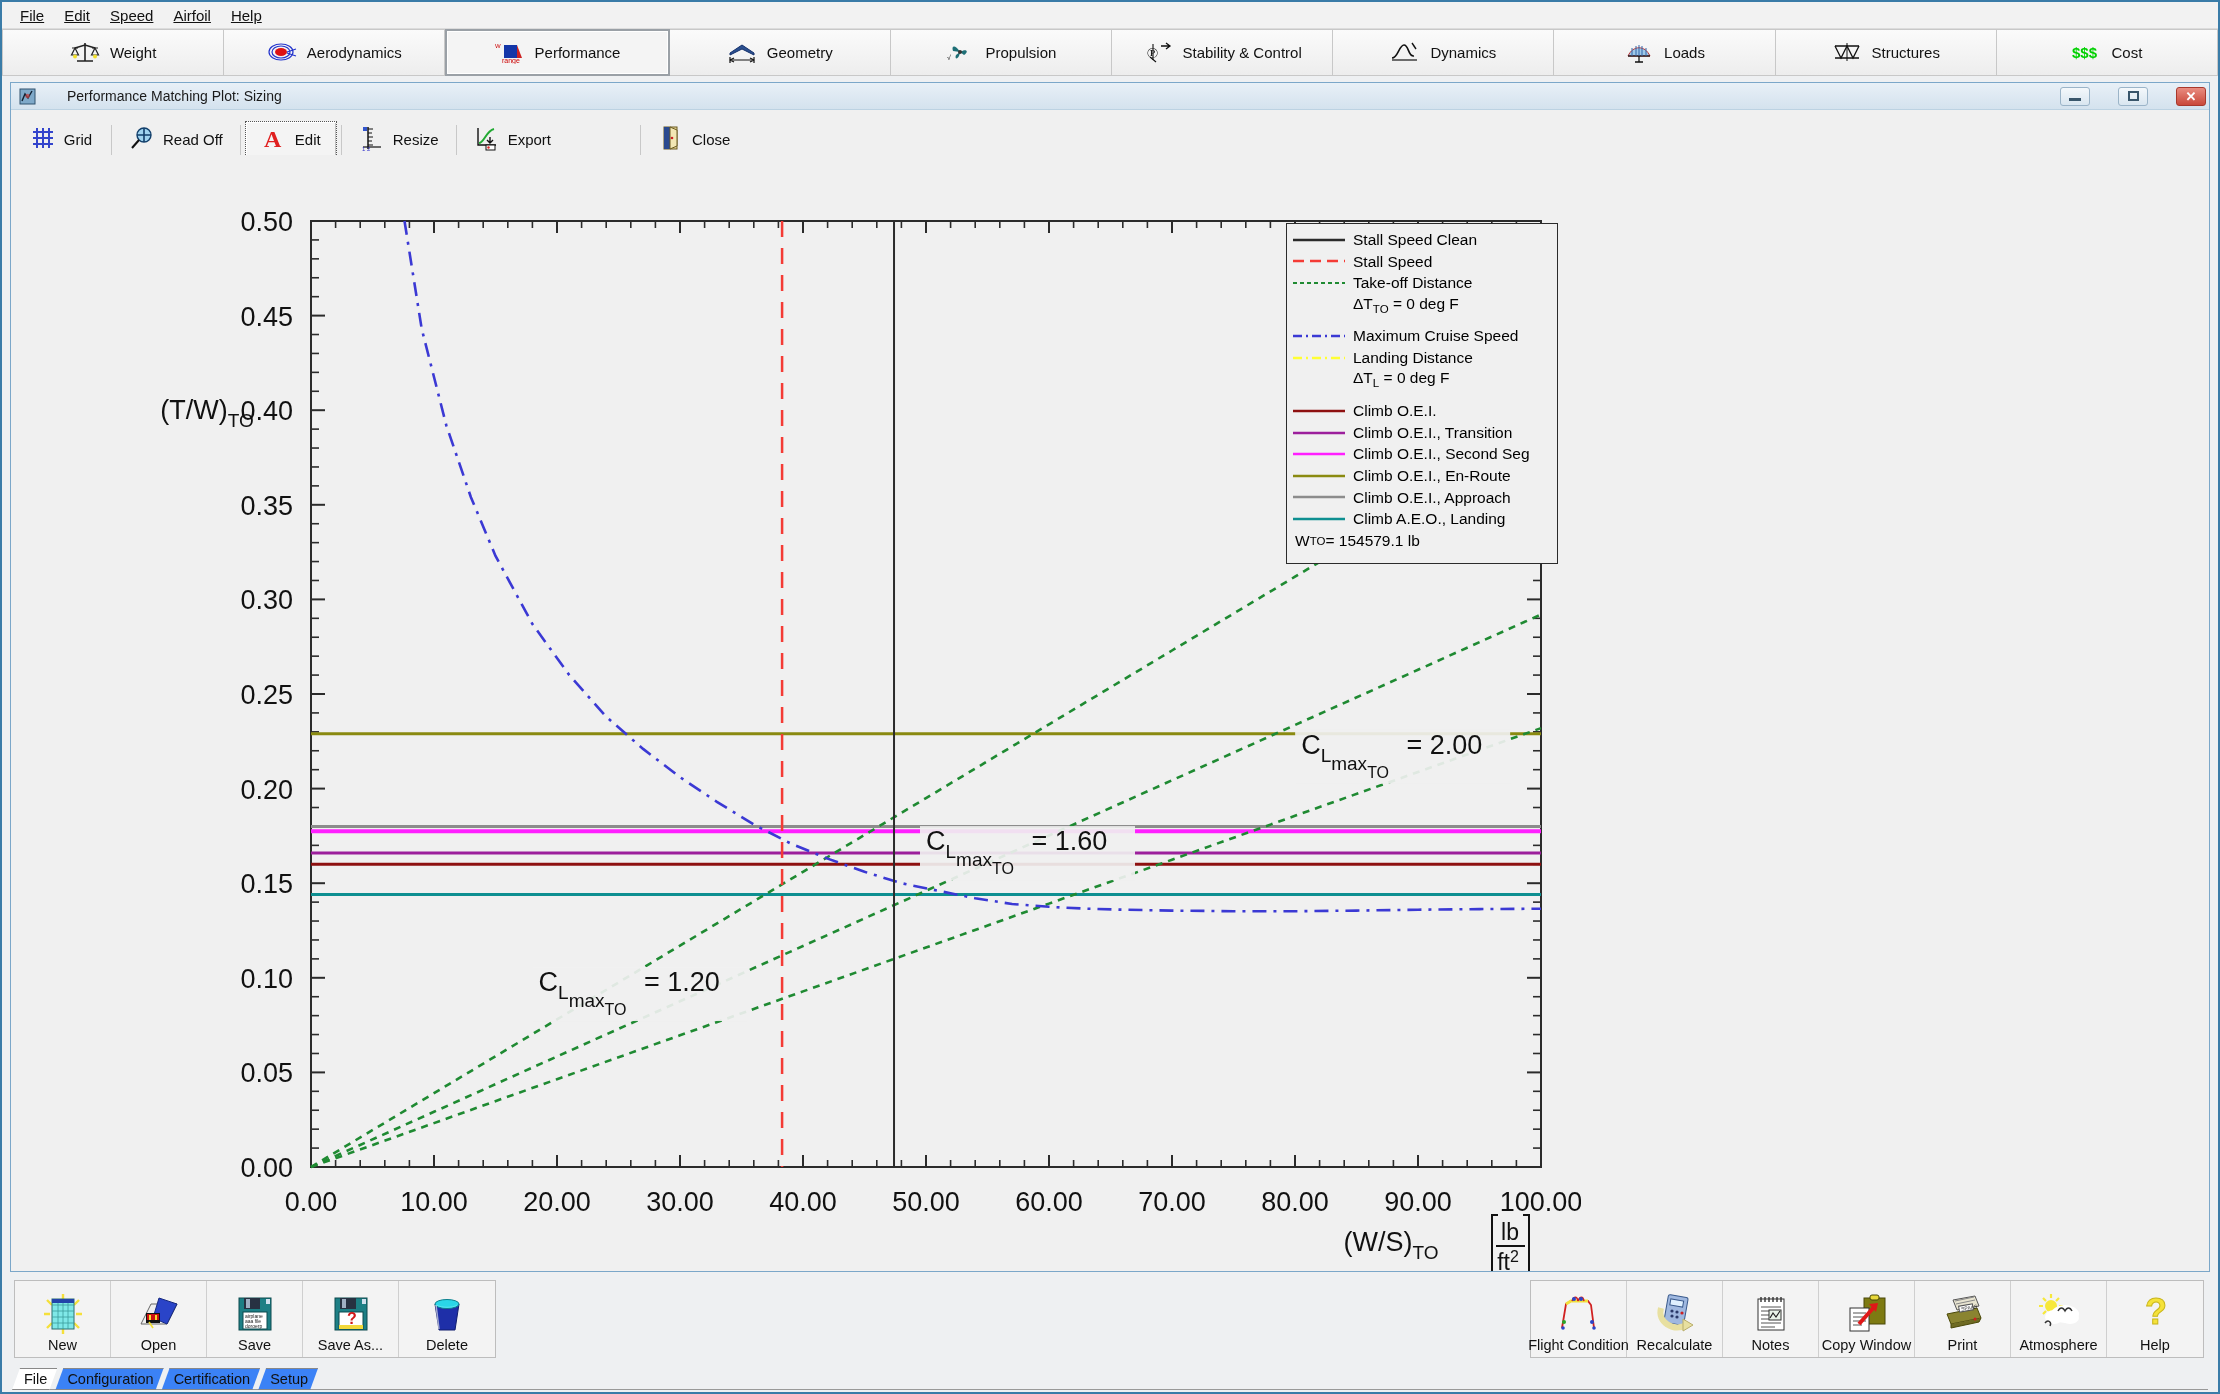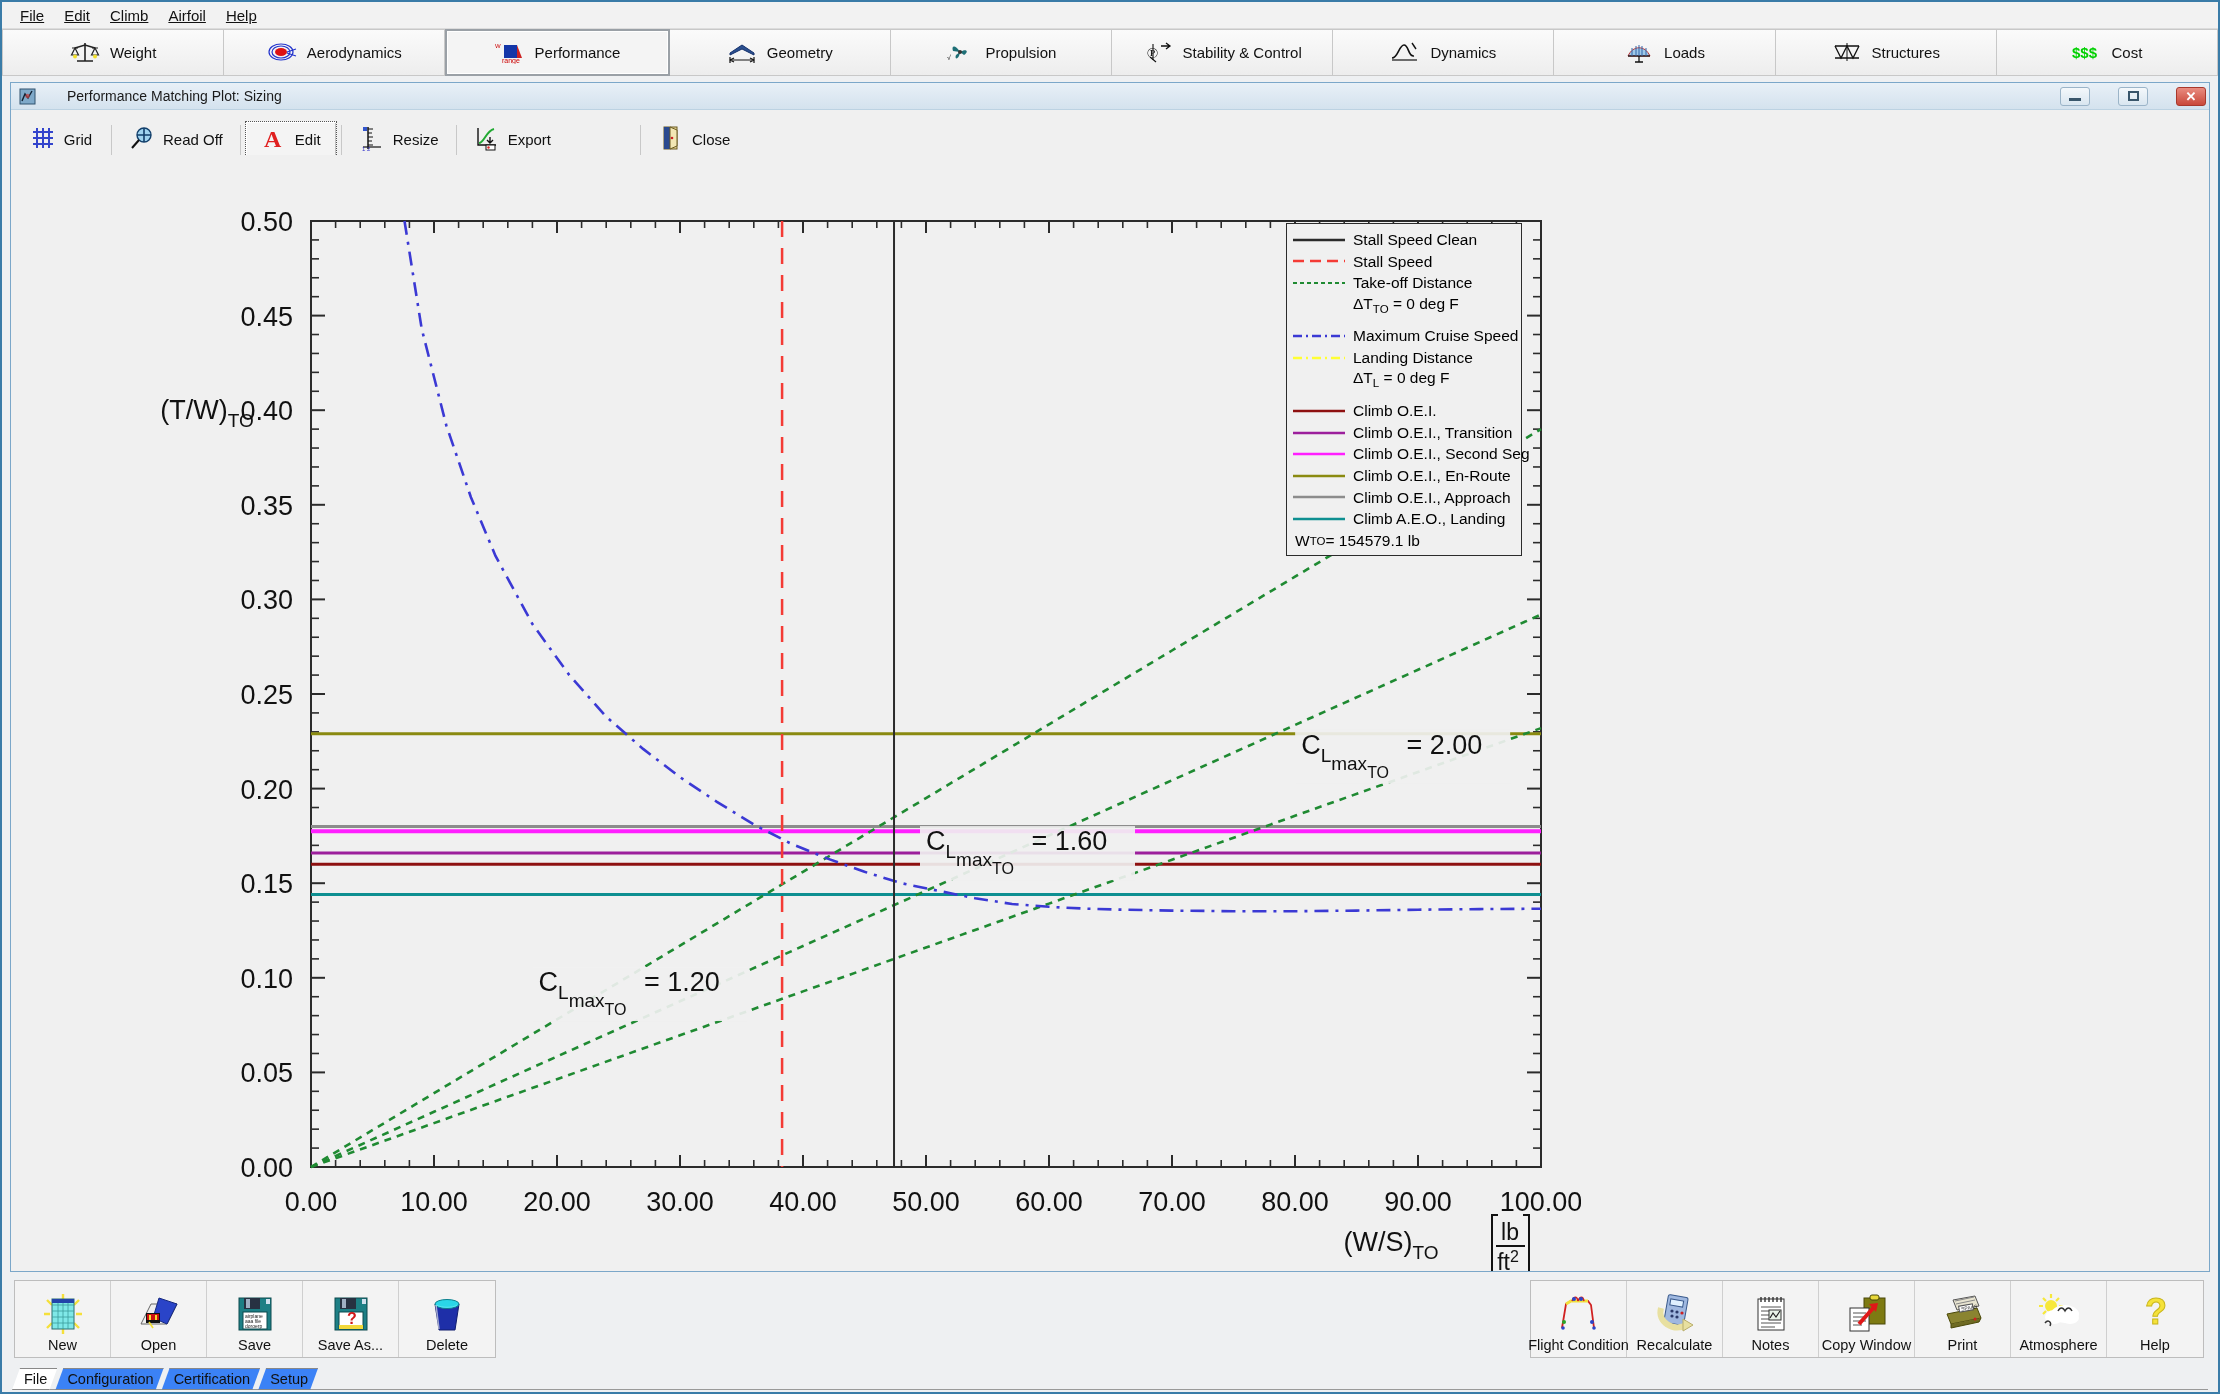--- a/index.html
+++ b/index.html
@@ -123,24 +123,24 @@
     position: absolute; left: 0; right: 0; top: 72px; bottom: 0;
     background: #f0f0f0;
     overflow: hidden;
   }
   #plotsvg { display: block; }
 
   
   #legend {
     position: absolute;
     left: 1275px; top: 68px;
-    width: 236px;
+    width: 272px;
     border: 1px solid #2b2b2b;
     background: #f0f0f0;
-    padding: 5px 6px 4px 6px;
+    padding: 5px 6px 12px 6px;
     font-size: 15.5px; color: #000;
   }
   .leg-row { display: flex; align-items: center; height: 21.6px; }
   .leg-sample { width: 52px; height: 12px; flex: 0 0 auto; margin-right: 8px; }
   .leg-sample svg { display: block; }
   .leg-text { white-space: nowrap; line-height: 1; }
   .leg-cont { padding-left: 60px; height: 21.6px; display:flex; align-items:center; }
   .sub { font-size: 11.5px; vertical-align: sub; }
 
   
@@ -190,21 +190,21 @@
   }
 </style>
 </head>
 <body>
 
 <div id="app">
 
   <div id="menubar">
     <div class="menu-item"><span class="mnem">File</span></div>
     <div class="menu-item"><span class="mnem">Edit</span></div>
-    <div class="menu-item"><span class="mnem">Climb</span></div>
+    <div class="menu-item"><span class="mnem">Speed</span></div>
     <div class="menu-item"><span class="mnem">Airfoil</span></div>
     <div class="menu-item"><span class="mnem">Help</span></div>
   </div>
 
   <div id="moduletabs">
       <div class="mod-btn">
         <span class="mod-ico"><svg width="30" height="24" viewBox="0 0 30 24">
             <path d="M15 3 L15 21 M7 21 L23 21" stroke="#222" stroke-width="1.6" fill="none"></path>
             <path d="M5 8 L15 5 L25 8" stroke="#222" stroke-width="1.4" fill="none"></path>
             <path d="M2 8 L5 8 L8 8 M22 8 L25 8 L28 8" stroke="#222" stroke-width="1.2"></path>

